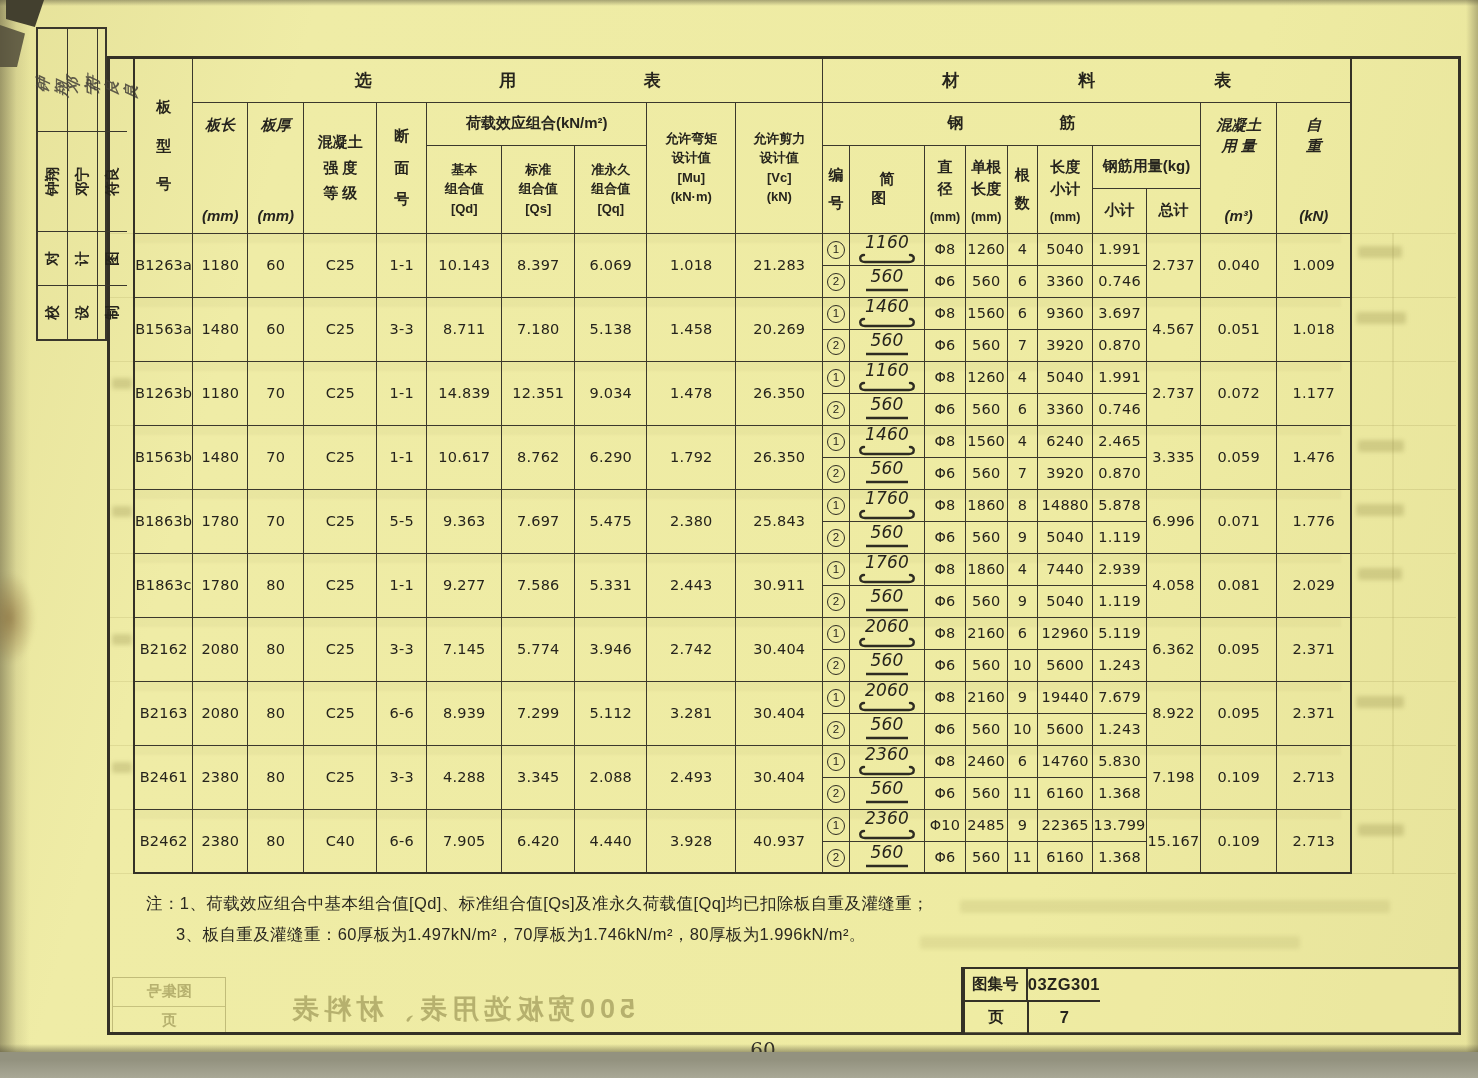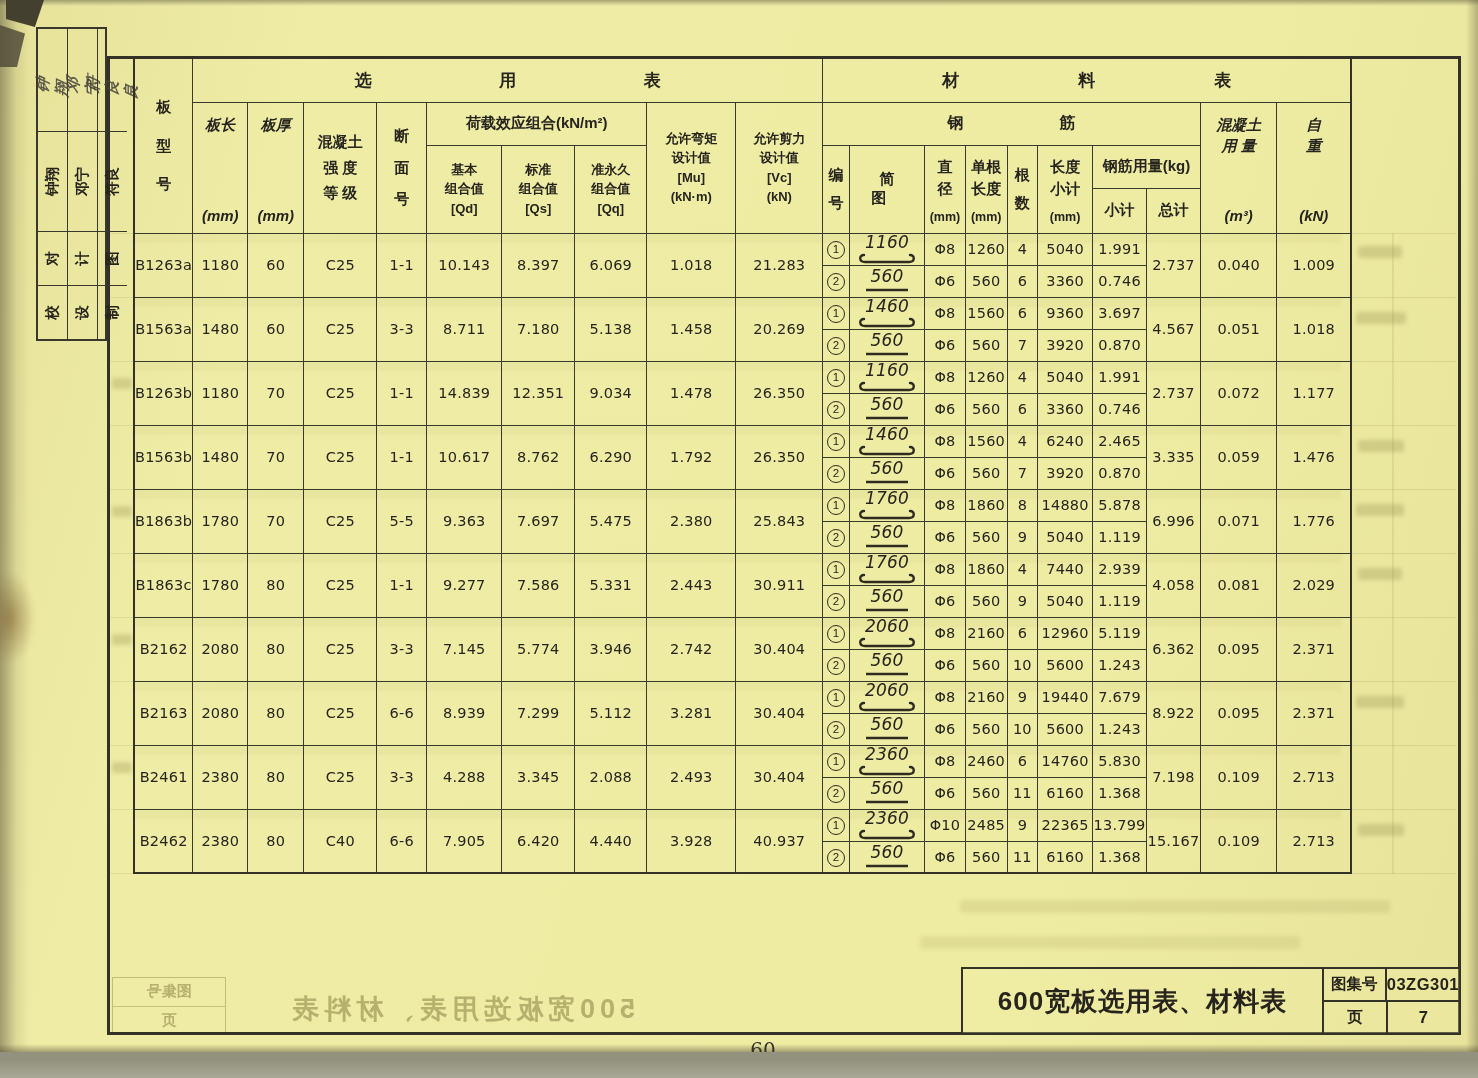--- a/index.html
+++ b/index.html
@@ -737,24 +737,25 @@
         <td class="num">Φ6</td>
         <td class="num">560</td>
         <td class="num">11</td>
         <td class="num">6160</td>
         <td class="num">1.368</td>
       </tr>
     </tbody>
 </table>
 
 <div class="notes">
+  <div>注：1、荷载效应组合中基本组合值[Qd]、标准组合值[Qs]及准永久荷载值[Qq]均已扣除板自重及灌缝重；</div>
+  <div class="ind">3、板自重及灌缝重：60厚板为1.497kN/m²，70厚板为1.746kN/m²，80厚板为1.996kN/m²。</div>
 </div>
 
 <div class="tblock">
-  <div class="tb-title">600宽板选用表、材料表</div>
   <div class="tb-right">
     <div class="tb-row">
       <span class="tb-lab">图集号</span>
       <span class="tb-val">03ZG301</span>
     </div>
     <div class="tb-row">
       <span class="tb-lab">页</span>
       <span class="tb-val">7</span>
     </div>
   </div>

